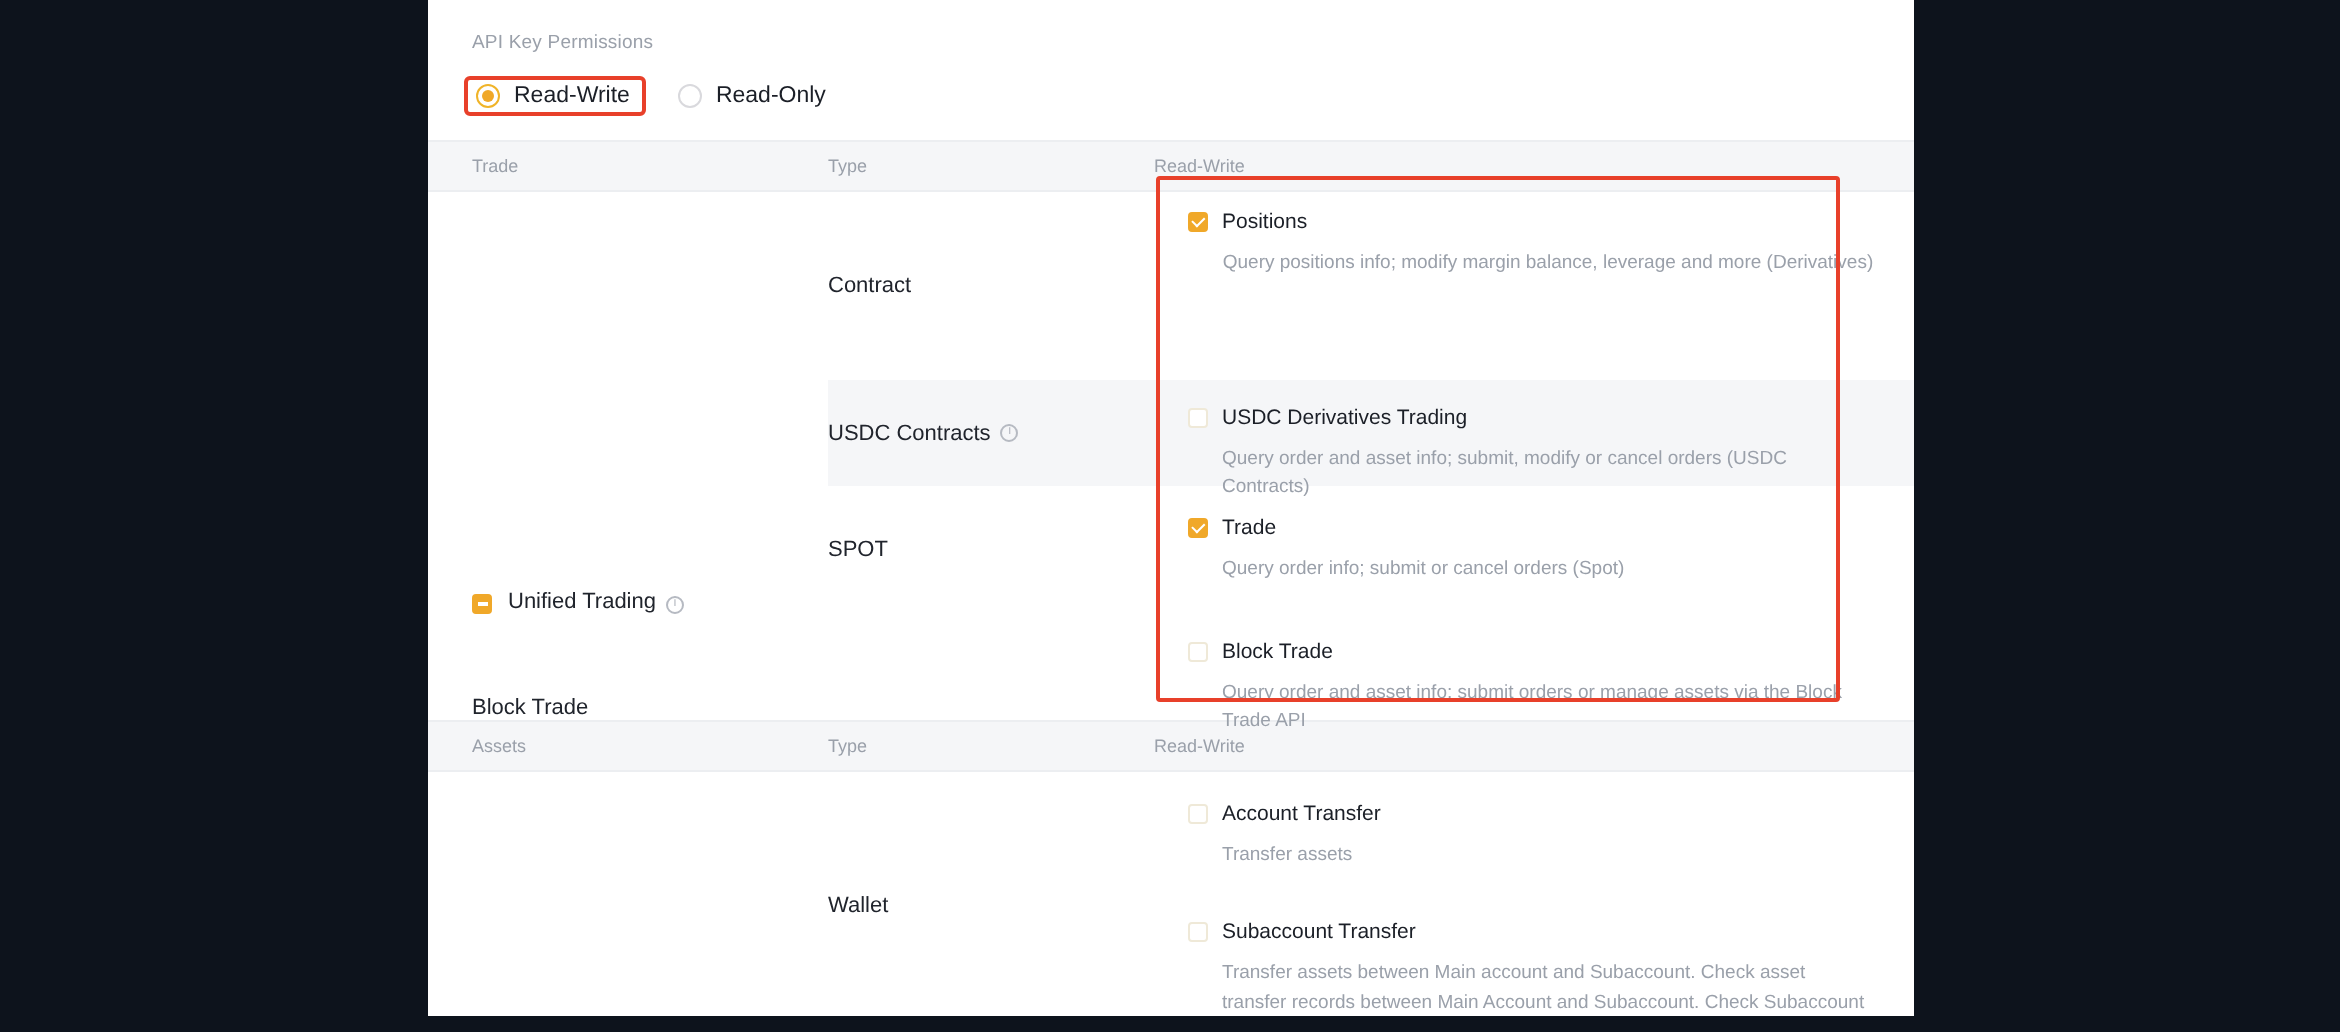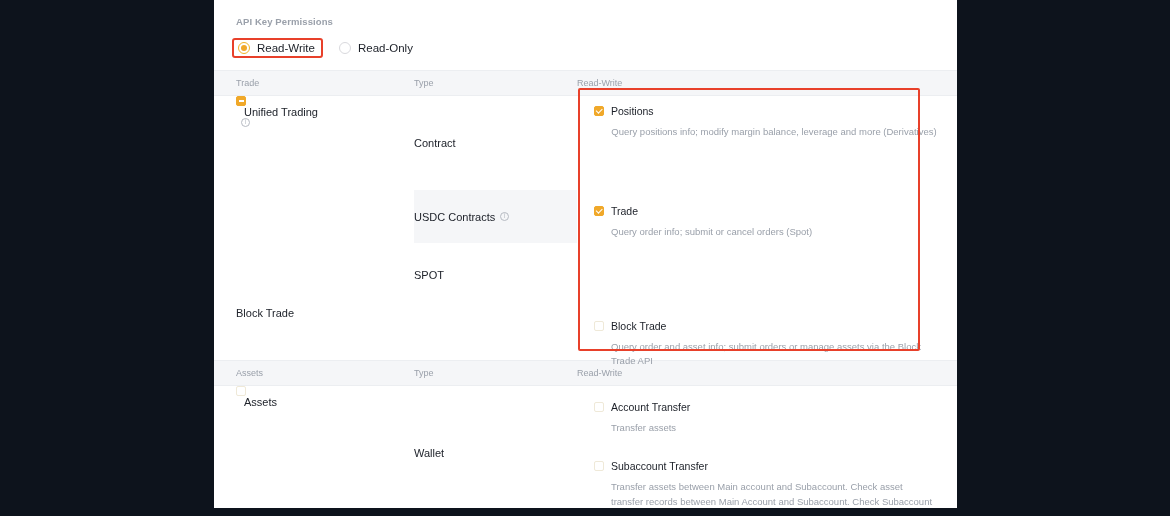--- a/index.html
+++ b/index.html
@@ -22,21 +22,20 @@
     overflow: hidden;
   }
 
   
   .top-pad { padding: 16px 22px 0 22px; }
   .section-label {
     font-size: 9.5px;
     color: #9aa0aa;
     letter-spacing: .1px;
     margin-bottom: 11px;
-    font-weight: bold;
   }
   .radio-row { display: flex; align-items: center; gap: 0px; }
   .radio-opt {
     display: flex; align-items: center; gap: 7px;
     padding: 3px 7px 3px 5px;
   }
   .radio-opt.highlighted {
     border: 2px solid #e8402a;
     border-radius: 3px;
     padding: 2px 6px 2px 4px;
@@ -73,22 +72,22 @@
     color: #9aa0aa;
     padding-left: 0px;
   }
   .col-a { width: 200px; padding-left: 22px; }
   .col-b { width: 163px; }
   .col-c { flex: 1; }
 
   .trow { display: flex; position: relative; }
   .cell-a {
     width: 200px; padding-left: 22px;
-    display: flex; align-items: flex-start;
-    font-size: 11px; color: #20242c; flex-direction: column;
+    display: flex; align-items: flex-end;
+    font-size: 11px; color: #20242c;
   }
   .cell-b {
     width: 163px;
     display: flex; align-items: center;
     font-size: 11px; color: #20242c;
   }
   .cell-c { flex: 1; }
 
   .zebra { background: #f5f6f8; }
   .white { background: #ffffff; }
@@ -211,20 +210,29 @@
         <div class="white perm-pad" style="height:94px;">
           <div class="perm" style="padding-top:9px;text-align:center;">
             <div class="perm-head">
               <span class="cb checked"></span>
               <span class="perm-title">Positions</span>
             </div>
             <div class="perm-desc">Query positions info; modify margin balance, leverage and more (Derivatives)</div>
           </div>
         </div>
 
+        <div class="zebra perm-pad" style="height:53px;">
+          <div class="perm" style="padding-top:13px;">
+            <div class="perm-head">
+              <span class="cb empty-light"></span>
+              <span class="perm-title">USDC Derivatives Trading</span>
+            </div>
+            <div class="perm-desc">Query order and asset info; submit, modify or cancel orders (USDC Contracts)</div>
+          </div>
+        </div>
 
         <div class="white perm-pad" style="height:64px;">
           <div class="perm" style="padding-top:15px;">
             <div class="perm-head">
               <span class="cb checked"></span>
               <span class="perm-title">Trade</span>
             </div>
             <div class="perm-desc">Query order info; submit or cancel orders (Spot)</div>
           </div>
         </div>

